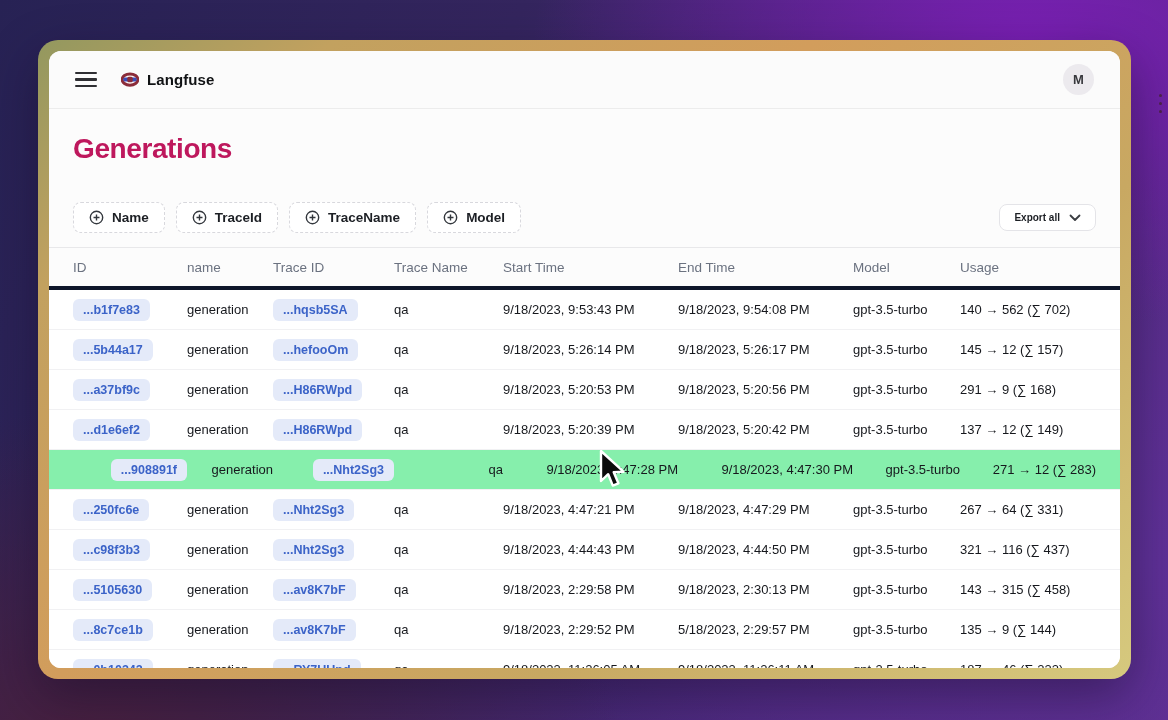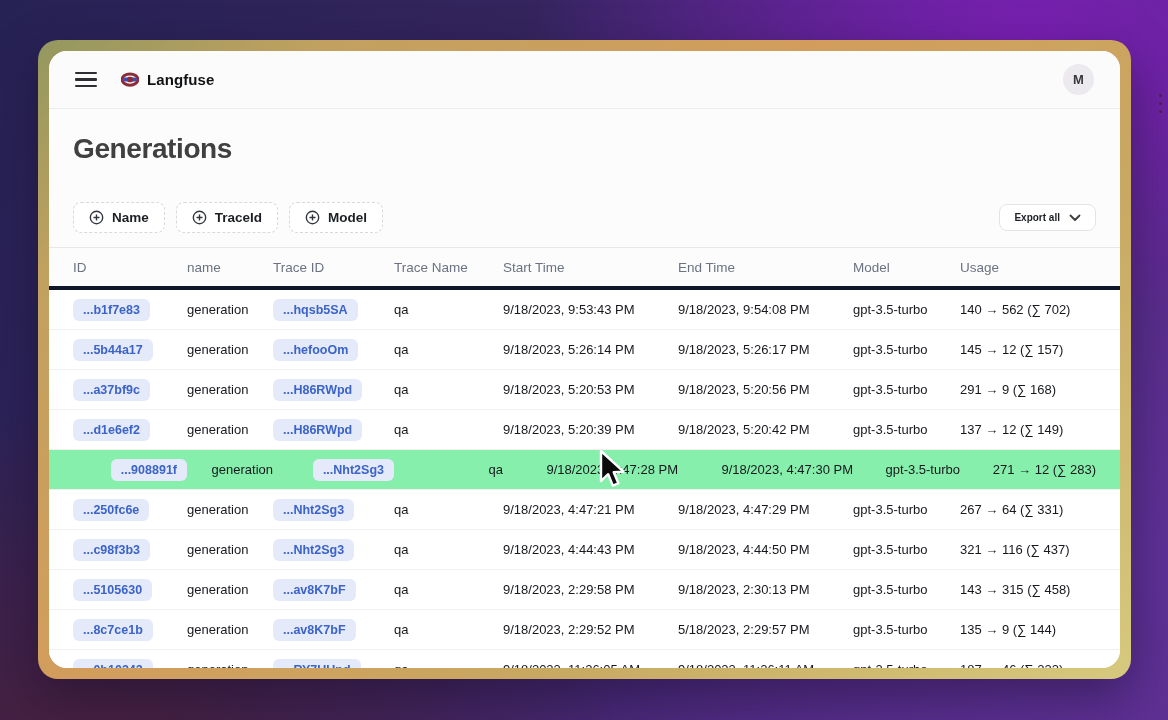--- a/index.html
+++ b/index.html
@@ -15,21 +15,21 @@
   }
 
   
   .window-frame {
     position:absolute; left:38px; top:40px; width:1093px; height:639px;
     border-radius:20px; padding:11px;
     background: linear-gradient(140deg, #93985f 0%, #c2a15f 16%, #d29d5c 42%, #c8a862 68%, #d6c97e 100%);
     box-shadow: 0 18px 50px rgba(20,10,40,.45);
   }
   .window-inner {
-    width:100%; height:100%; background:#fcfcfc; border-radius:18px;
+    width:100%; height:100%; background:#fcfcfc; border-radius:12px;
     overflow:hidden; position:relative;padding-left:20px;
   }
   .grip-dots { position:absolute; left:1121px; top:54px; display:flex; flex-direction:column; gap:5px; z-index:5; }
   .grip-dots i { width:3px; height:3px; border-radius:50%; background:rgba(55,35,15,.6); }
 
   
   .app-header {
     position:absolute; top:0; left:0; right:0; height:58px;
     background:#fbfbfb; border-bottom:1px solid #ececec;
     display:flex; align-items:center; padding:0 26px;
@@ -40,21 +40,21 @@
   .brand-name { font-weight:700; font-size:15px; color:#101214; letter-spacing:.1px; }
   .avatar {
     margin-left:auto; width:31px; height:31px; border-radius:50%;
     background:#eceaee; color:#37383c; font-size:13px; font-weight:700;
     display:flex; align-items:center; justify-content:center;
   }
 
   
   .page-title {
     position:absolute; top:82px; left:24px;
-    font-size:28px; font-weight:700; color:#404040; letter-spacing:-.4px;
+    font-size:28px; font-weight:700; color:#be185d; letter-spacing:-.4px;
   }
   .filter-row {
     position:absolute; top:151px; left:24px; right:24px;
     display:flex; align-items:center; gap:11px;
   }
   .filter-btn {
     display:flex; align-items:center; gap:8px;
     border:1px dashed #d8d8dd; border-radius:8px; background:#fff;
     padding:7px 15px; font-size:13.5px; font-weight:600; color:#1c1f24; cursor:pointer;
   }
@@ -127,20 +127,29 @@
         <span>Name</span>
       </button>
       <button class="filter-btn">
         <span style="display:inline-flex;">
           <svg width="15" height="15" viewBox="0 0 16 16">
               <circle cx="8" cy="8" r="6.6" fill="none" stroke="#33373d" stroke-width="1.5"></circle>
               <path d="M8 4.8v6.4M4.8 8h6.4" stroke="#33373d" stroke-width="1.5"></path>
             </svg>
         </span>
         <span>TraceId</span>
+      </button>
+      <button class="filter-btn">
+        <span style="display:inline-flex;">
+          <svg width="15" height="15" viewBox="0 0 16 16">
+              <circle cx="8" cy="8" r="6.6" fill="none" stroke="#33373d" stroke-width="1.5"></circle>
+              <path d="M8 4.8v6.4M4.8 8h6.4" stroke="#33373d" stroke-width="1.5"></path>
+            </svg>
+        </span>
+        <span>TraceName</span>
       </button>
       <button class="filter-btn">
         <span style="display:inline-flex;">
           <svg width="15" height="15" viewBox="0 0 16 16">
               <circle cx="8" cy="8" r="6.6" fill="none" stroke="#33373d" stroke-width="1.5"></circle>
               <path d="M8 4.8v6.4M4.8 8h6.4" stroke="#33373d" stroke-width="1.5"></path>
             </svg>
         </span>
         <span>Model</span>
       </button>

